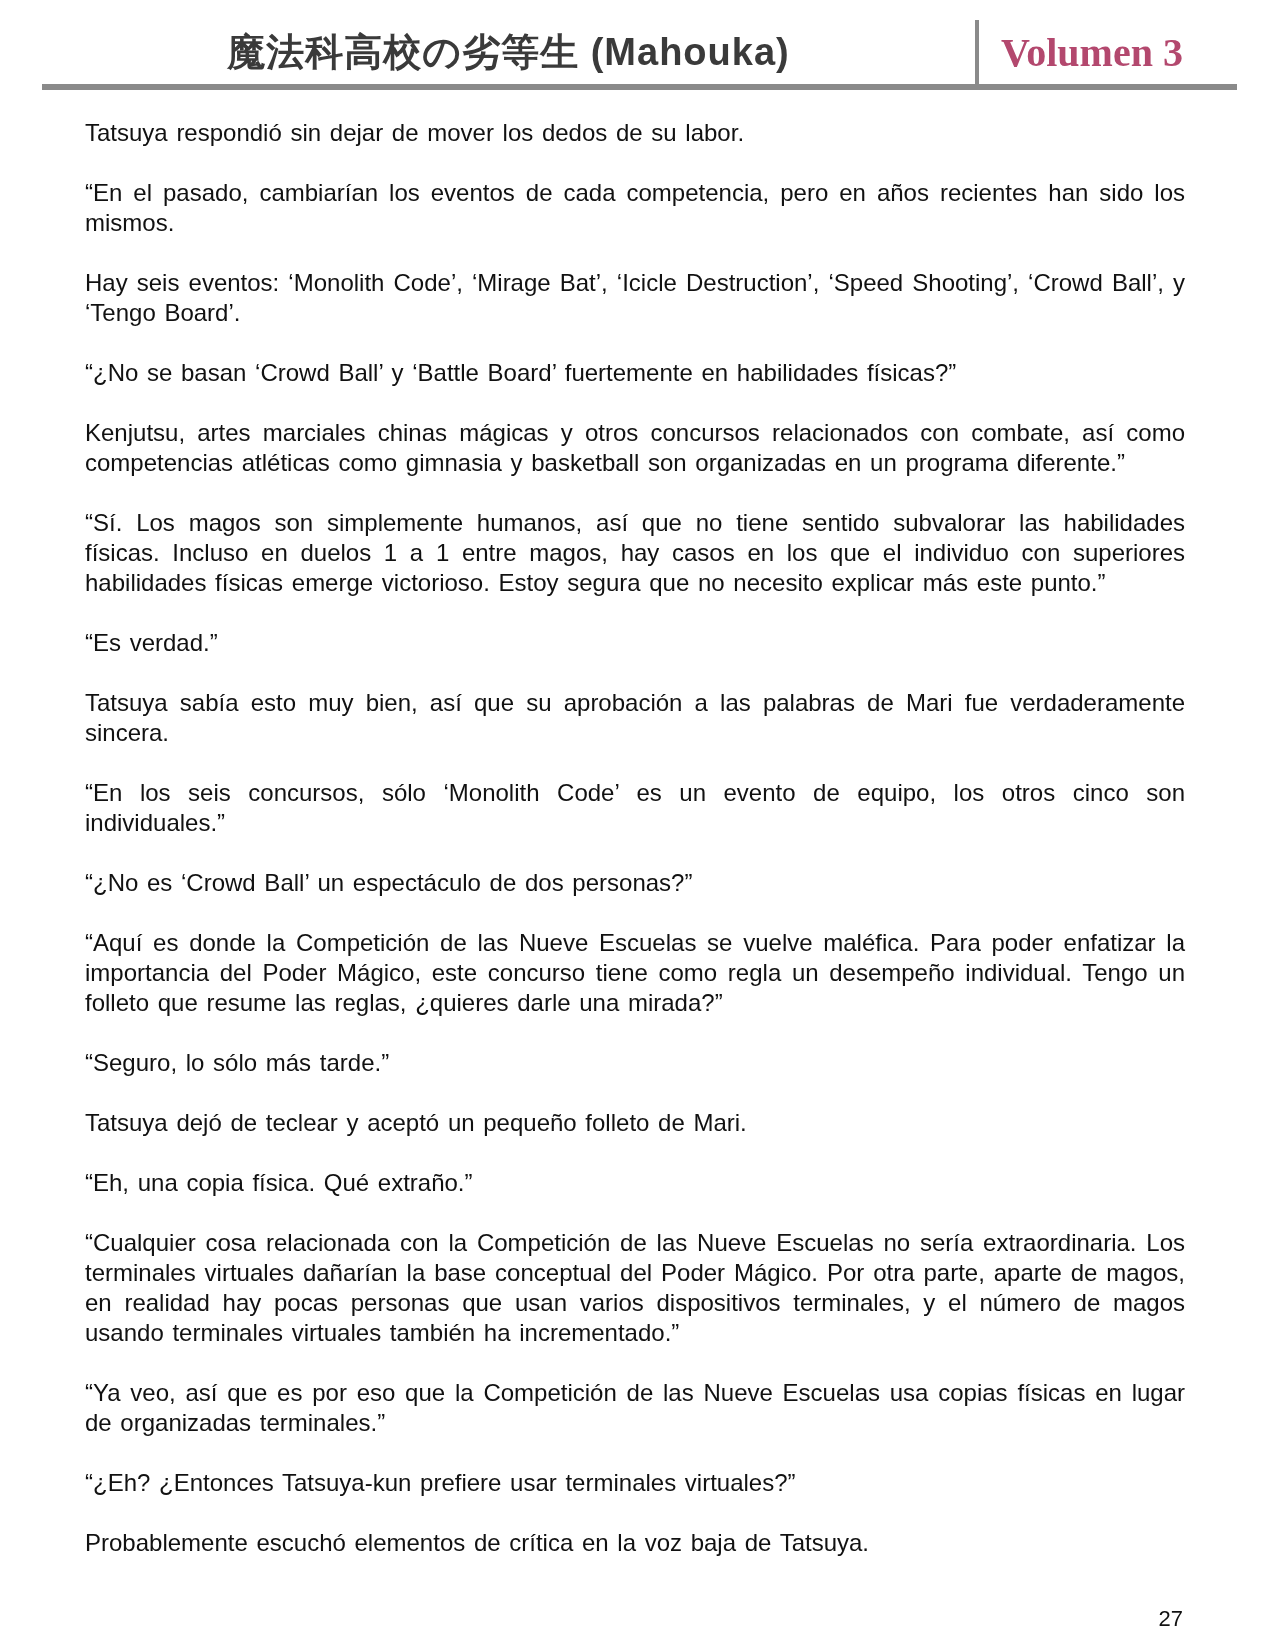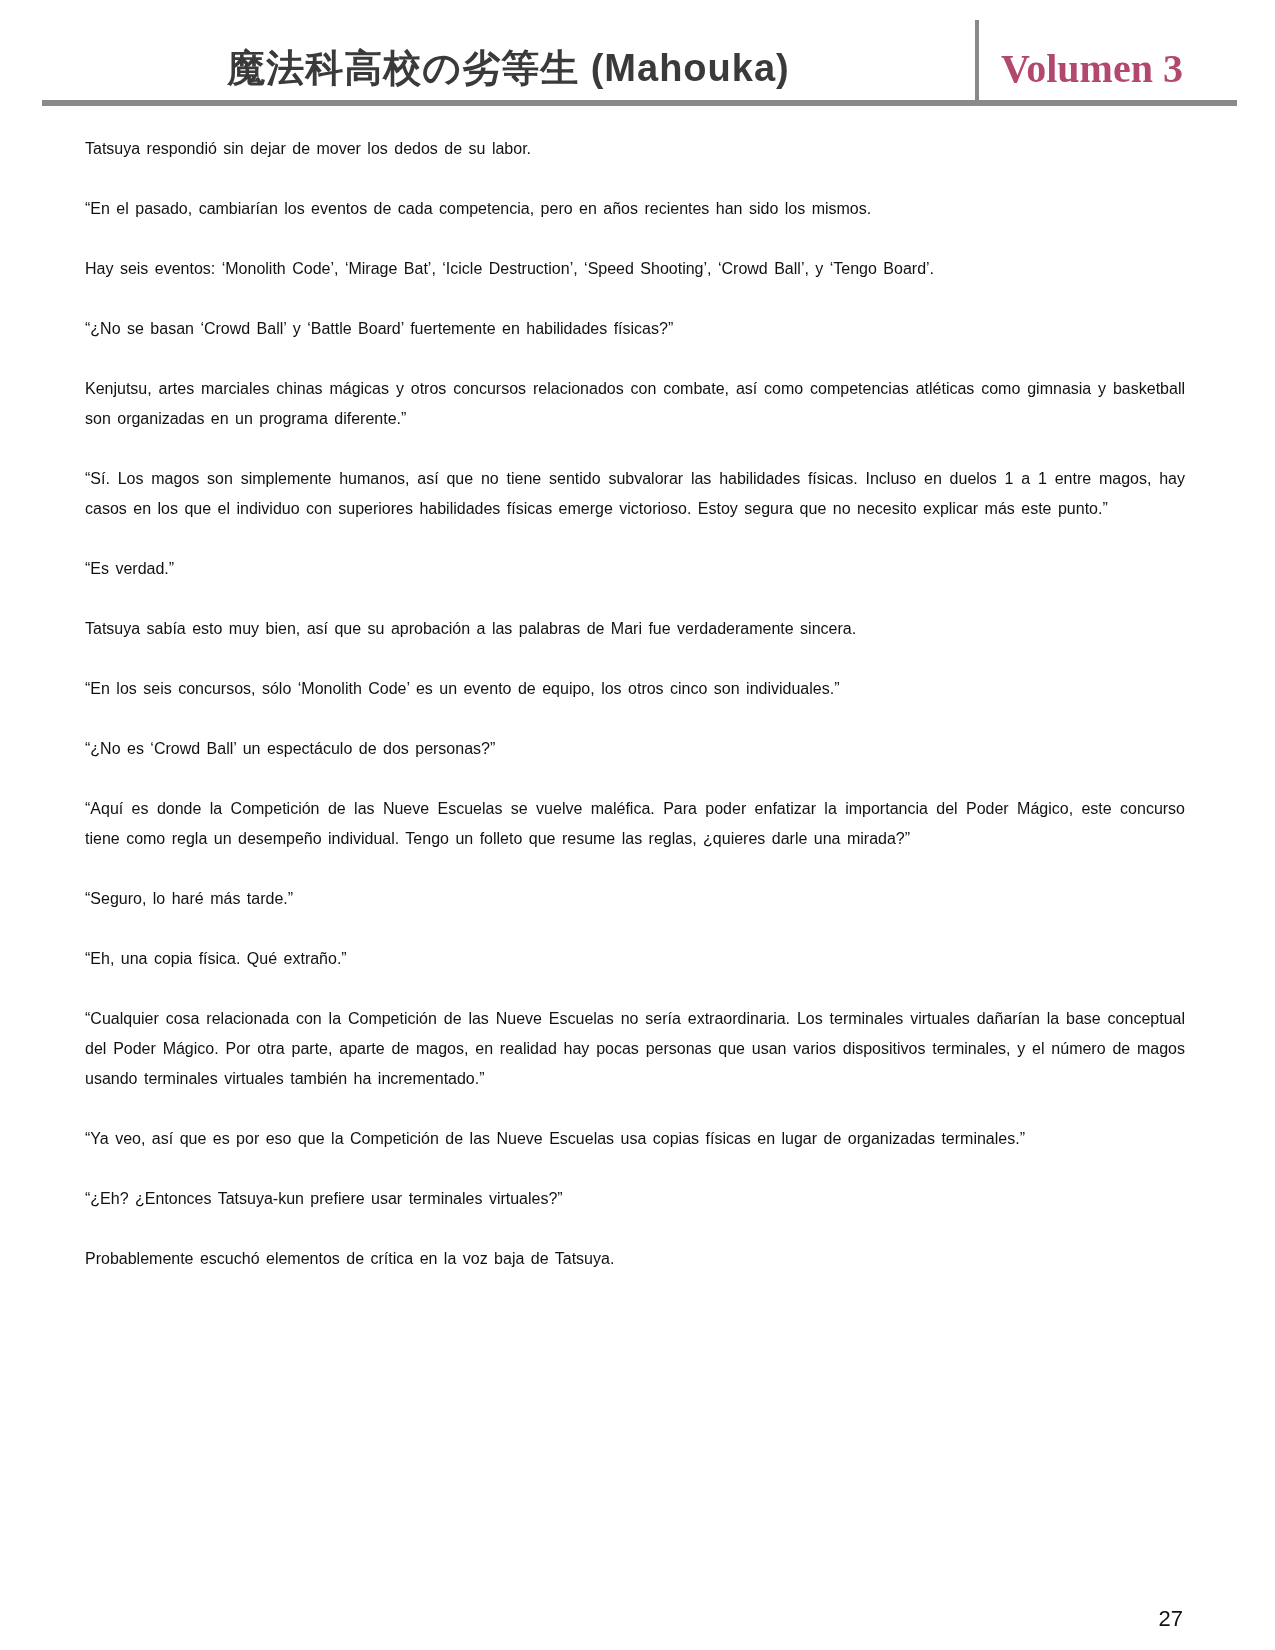--- a/index.html
+++ b/index.html
@@ -15,21 +15,21 @@
     width: 1275px;
     height: 1650px;
     background: #ffffff;
     overflow: hidden;
     font-family: "Liberation Sans", "DejaVu Sans", sans-serif;
     color: var(--body-text);
   }
   .page-header {
     display: flex;
     align-items: flex-end;
-    height: 100px;
+    height: 84px;
     padding: 0 38px 0 42px;
   }
   .header-title {
     flex: 1;
     text-align: center;
     font-size: 38px;
     font-weight: bold;
     color: var(--title-text);
     padding-bottom: 6px;
     white-space: nowrap;
@@ -54,21 +54,21 @@
   .header-rule {
     height: 6px;
     margin: 0 38px 0 42px;
     background: var(--rule);
   }
   .page-body {
     margin: 28px 90px 0 85px;
   }
   .page-body p {
     margin: 0 0 30px 0;
-    font-size: 16px;
+    font-size: 24px;
     line-height: 30px;
     text-align: justify;
     word-spacing: 2px;
     color: var(--body-text);
   }
   .page-number {
     position: absolute;
     top: 1606px;
     right: 92px;
     font-size: 22px;
@@ -93,21 +93,22 @@
     <p>“En el pasado, cambiarían los eventos de cada competencia, pero en años recientes han sido los mismos.</p>
     <p>Hay seis eventos: ‘Monolith Code’, ‘Mirage Bat’, ‘Icicle Destruction’, ‘Speed Shooting’, ‘Crowd Ball’, y ‘Tengo Board’.</p>
     <p>“¿No se basan ‘Crowd Ball’ y ‘Battle Board’ fuertemente en habilidades físicas?”</p>
     <p>Kenjutsu, artes marciales chinas mágicas y otros concursos relacionados con combate, así como competencias atléticas como gimnasia y basketball son organizadas en un programa diferente.”</p>
     <p>“Sí. Los magos son simplemente humanos, así que no tiene sentido subvalorar las habilidades físicas. Incluso en duelos 1 a 1 entre magos, hay casos en los que el individuo con superiores habilidades físicas emerge victorioso. Estoy segura que no necesito explicar más este punto.”</p>
     <p>“Es verdad.”</p>
     <p>Tatsuya sabía esto muy bien, así que su aprobación a las palabras de Mari fue verdaderamente sincera.</p>
     <p>“En los seis concursos, sólo ‘Monolith Code’ es un evento de equipo, los otros cinco son individuales.”</p>
     <p>“¿No es ‘Crowd Ball’ un espectáculo de dos personas?”</p>
     <p>“Aquí es donde la Competición de las Nueve Escuelas se vuelve maléfica. Para poder enfatizar la importancia del Poder Mágico, este concurso tiene como regla un desempeño individual. Tengo un folleto que resume las reglas, ¿quieres darle una mirada?”</p>
-    <p>“Seguro, lo haré más tarde.”</p>
+    <p>“Seguro, lo sólo más tarde.”</p>
+    <p>Tatsuya dejó de teclear y aceptó un pequeño folleto de Mari.</p>
     <p>“Eh, una copia física. Qué extraño.”</p>
     <p>“Cualquier cosa relacionada con la Competición de las Nueve Escuelas no sería extraordinaria. Los terminales virtuales dañarían la base conceptual del Poder Mágico. Por otra parte, aparte de magos, en realidad hay pocas personas que usan varios dispositivos terminales, y el número de magos usando terminales virtuales también ha incrementado.”</p>
     <p>“Ya veo, así que es por eso que la Competición de las Nueve Escuelas usa copias físicas en lugar de organizadas terminales.”</p>
     <p>“¿Eh? ¿Entonces Tatsuya-kun prefiere usar terminales virtuales?”</p>
     <p>Probablemente escuchó elementos de crítica en la voz baja de Tatsuya.</p>
   </div>
 
   <div class="page-number">27</div>
 
 </div>

